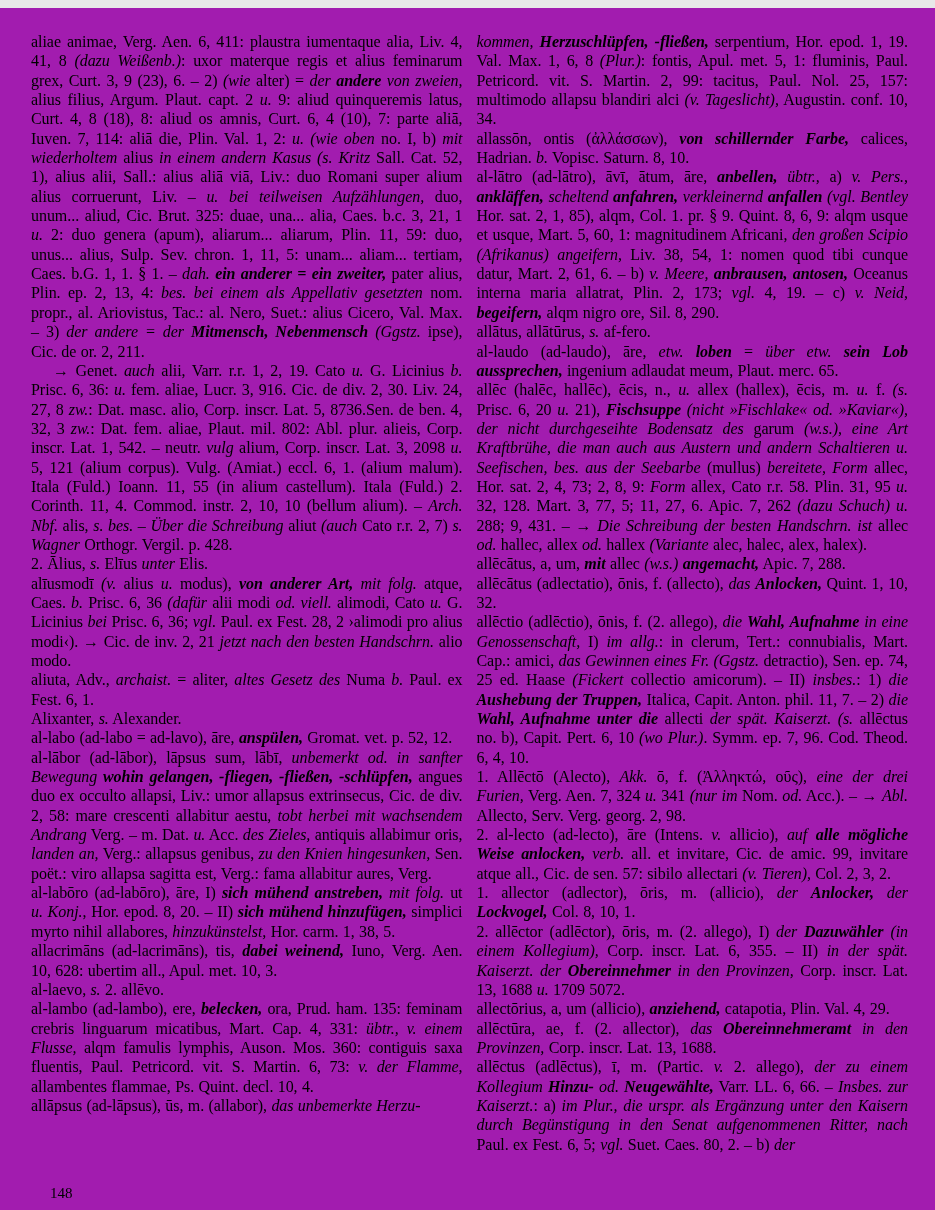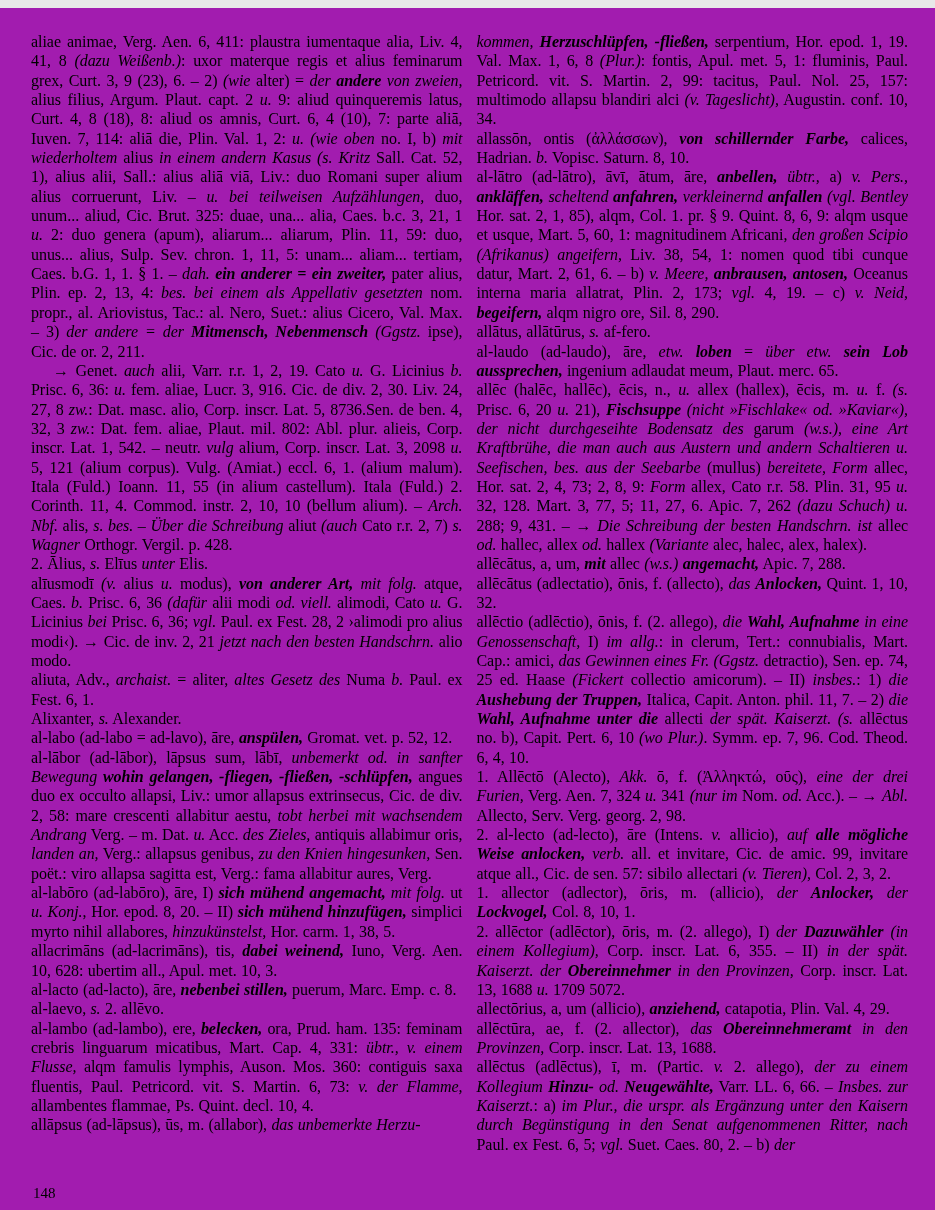--- a/index.html
+++ b/index.html
@@ -33,43 +33,42 @@
     text-align: justify;
     letter-spacing: -0.05px;
     word-spacing: 0.4px;
   }
   p.entry.indent { text-indent: 22px; }
   .b  { font-weight: normal; }
   .i  { font-style: italic; }
   .bi { font-weight: bold; font-style: italic; }
   .page-number {
     position: absolute;
-    left: 33px;
+    left: 50px;
     top: 1176px;
     font-size: 15px;
     line-height: 18px;
   }
 </style>
 </head>
 <body>
 
 <div class="page">
   <div class="columns">
     <div class="col">
         <p class="entry">aliae animae, Verg. Aen. 6, 411: plaustra iumentaque alia, Liv. 4, 41, 8 <span class="i">(dazu Weißenb.)</span>: uxor materque regis et alius feminarum grex, Curt. 3, 9 (23), 6. – 2) <span class="i">(wie</span> alter) = <span class="i">der</span> <span class="bi">andere</span> <span class="i">von zweien,</span> alius filius, Argum. Plaut. capt. 2 <span class="i">u.</span> 9: aliud quinqueremis latus, Curt. 4, 8 (18), 8: aliud os amnis, Curt. 6, 4 (10), 7: parte aliā, Iuven. 7, 114: aliā die, Plin. Val. 1, 2: <span class="i">u. (wie oben</span> no. I, b) <span class="i">mit wiederholtem</span> alius <span class="i">in einem andern Kasus (s. Kritz</span> Sall. Cat. 52, 1), alius alii, Sall.: alius aliā viā, Liv.: duo Romani super alium alius corruerunt, Liv. – <span class="i">u. bei teilweisen Aufzählungen,</span> duo, unum... aliud, Cic. Brut. 325: duae, una... alia, Caes. b.c. 3, 21, 1 <span class="i">u.</span> 2: duo genera (apum), aliarum... aliarum, Plin. 11, 59: duo, unus... alius, Sulp. Sev. chron. 1, 11, 5: unam... aliam... tertiam, Caes. b.G. 1, 1. § 1. – <span class="i">dah.</span> <span class="bi">ein anderer = ein zweiter,</span> pater alius, Plin. ep. 2, 13, 4: <span class="i">bes. bei einem als Appellativ gesetzten</span> nom. propr., al. Ariovistus, Tac.: al. Nero, Suet.: alius Cicero, Val. Max. – 3) <span class="i">der andere = der</span> <span class="bi">Mitmensch, Nebenmensch</span> <span class="i">(Ggstz.</span> ipse), Cic. de or. 2, 211.</p>
         <p class="entry indent">→ Genet. <span class="i">auch</span> alii, Varr. r.r. 1, 2, 19. Cato <span class="i">u.</span> G. Licinius <span class="i">b.</span> Prisc. 6, 36: <span class="i">u.</span> fem. aliae, Lucr. 3, 916. Cic. de div. 2, 30. Liv. 24, 27, 8 <span class="i">zw.</span>: Dat. masc. alio, Corp. inscr. Lat. 5, 8736.Sen. de ben. 4, 32, 3 <span class="i">zw.</span>: Dat. fem. aliae, Plaut. mil. 802: Abl. plur. alieis, Corp. inscr. Lat. 1, 542. – neutr. <span class="i">vulg</span> alium, Corp. inscr. Lat. 3, 2098 <span class="i">u.</span> 5, 121 (alium corpus). Vulg. (Amiat.) eccl. 6, 1. (alium malum). Itala (Fuld.) Ioann. 11, 55 (in alium castellum). Itala (Fuld.) 2. Corinth. 11, 4. Commod. instr. 2, 10, 10 (bellum alium). – <span class="i">Arch. Nbf.</span> alis, <span class="i">s. bes.</span> – <span class="i">Über die Schreibung</span> aliut <span class="i">(auch</span> Cato r.r. 2, 7) <span class="i">s. Wagner</span> Orthogr. Vergil. p. 428.</p>
         <p class="entry"><span class="b">2. Ālius</span>, <span class="i">s.</span> Elīus <span class="i">unter</span> Elis.</p>
         <p class="entry"><span class="b">alīusmodī</span> <span class="i">(v.</span> alius <span class="i">u.</span> modus), <span class="bi">von anderer Art,</span> <span class="i">mit folg.</span> atque, Caes. <span class="i">b.</span> Prisc. 6, 36 <span class="i">(dafür</span> alii modi <span class="i">od. viell.</span> alimodi, Cato <span class="i">u.</span> G. Licinius <span class="i">bei</span> Prisc. 6, 36; <span class="i">vgl.</span> Paul. ex Fest. 28, 2 ›alimodi pro alius modi‹). → Cic. de inv. 2, 21 <span class="i">jetzt nach den besten Handschrn.</span> alio modo.</p>
         <p class="entry"><span class="b">aliuta</span>, Adv., <span class="i">archaist.</span> = aliter, <span class="i">altes Gesetz des</span> Numa <span class="i">b.</span> Paul. ex Fest. 6, 1.</p>
         <p class="entry"><span class="b">Alixanter</span>, <span class="i">s.</span> Alexander.</p>
         <p class="entry"><span class="b">al-labo</span> (ad-labo = ad-lavo), āre, <span class="bi">anspülen,</span> Gromat. vet. p. 52, 12.</p>
         <p class="entry"><span class="b">al-lābor</span> (ad-lābor), lāpsus sum, lābī, <span class="i">unbemerkt od. in sanfter Bewegung</span> <span class="bi">wohin gelangen, -fliegen, -fließen, -schlüpfen,</span> angues duo ex occulto allapsi, Liv.: umor allapsus extrinsecus, Cic. de div. 2, 58: mare crescenti allabitur aestu, <span class="i">tobt herbei mit wachsendem Andrang</span> Verg. – m. Dat. <span class="i">u.</span> Acc. <span class="i">des Zieles,</span> antiquis allabimur oris, <span class="i">landen an,</span> Verg.: allapsus genibus, <span class="i">zu den Knien hingesunken,</span> Sen. poët.: viro allapsa sagitta est, Verg.: fama allabitur aures, Verg.</p>
-        <p class="entry"><span class="b">al-labōro</span> (ad-labōro), āre, I) <span class="bi">sich mühend angemacht,</span> <span class="i">mit folg.</span> ut <span class="i">u. Konj.</span>, Hor. epod. 8, 20. – II) <span class="bi">sich mühend hinzufügen,</span> simplici myrto nihil allabores, <span class="i">hinzukünstelst,</span> Hor. carm. 1, 38, 5.</p>
+        <p class="entry"><span class="b">al-labōro</span> (ad-labōro), āre, I) <span class="bi">sich mühend anstreben,</span> <span class="i">mit folg.</span> ut <span class="i">u. Konj.</span>, Hor. epod. 8, 20. – II) <span class="bi">sich mühend hinzufügen,</span> simplici myrto nihil allabores, <span class="i">hinzukünstelst,</span> Hor. carm. 1, 38, 5.</p>
         <p class="entry"><span class="b">allacrimāns</span> (ad-lacrimāns), tis, <span class="bi">dabei weinend,</span> Iuno, Verg. Aen. 10, 628: ubertim all., Apul. met. 10, 3.</p>
-        <p class="entry"><span class="b">al-lacto</span> (ad-lacto), āre, <span class="bi">nebenbei stillen,</span> puerum, Marc. Emp. c. 8.</p>
         <p class="entry"><span class="b">al-laevo</span>, <span class="i">s.</span> 2. allēvo.</p>
         <p class="entry"><span class="b">al-lambo</span> (ad-lambo), ere, <span class="bi">belecken,</span> ora, Prud. ham. 135: feminam crebris linguarum micatibus, Mart. Cap. 4, 331: <span class="i">übtr., v. einem Flusse,</span> alqm famulis lymphis, Auson. Mos. 360: contiguis saxa fluentis, Paul. Petricord. vit. S. Martin. 6, 73: <span class="i">v. der Flamme,</span> allambentes flammae, Ps. Quint. decl. 10, 4.</p>
         <p class="entry"><span class="b">allāpsus</span> (ad-lāpsus), ūs, m. (allabor), <span class="i">das unbemerkte Herzu-</span></p>
       </div>
     <div class="col">
         <p class="entry"><span class="i">kommen,</span> <span class="bi">Herzuschlüpfen, -fließen,</span> serpentium, Hor. epod. 1, 19. Val. Max. 1, 6, 8 <span class="i">(Plur.)</span>: fontis, Apul. met. 5, 1: fluminis, Paul. Petricord. vit. S. Martin. 2, 99: tacitus, Paul. Nol. 25, 157: multimodo allapsu blandiri alci <span class="i">(v. Tageslicht),</span> Augustin. conf. 10, 34.</p>
         <p class="entry"><span class="b">allassōn</span>, ontis (ἀλλάσσων), <span class="bi">von schillernder Farbe,</span> calices, Hadrian. <span class="i">b.</span> Vopisc. Saturn. 8, 10.</p>
         <p class="entry"><span class="b">al-lātro</span> (ad-lātro), āvī, ātum, āre, <span class="bi">anbellen,</span> <span class="i">übtr.,</span> a) <span class="i">v. Pers.,</span> <span class="bi">ankläffen,</span> <span class="i">scheltend</span> <span class="bi">anfahren,</span> <span class="i">verkleinernd</span> <span class="bi">anfallen</span> <span class="i">(vgl. Bentley</span> Hor. sat. 2, 1, 85), alqm, Col. 1. pr. § 9. Quint. 8, 6, 9: alqm usque et usque, Mart. 5, 60, 1: magnitudinem Africani, <span class="i">den großen Scipio (Afrikanus) angeifern,</span> Liv. 38, 54, 1: nomen quod tibi cunque datur, Mart. 2, 61, 6. – b) <span class="i">v. Meere,</span> <span class="bi">anbrausen, antosen,</span> Oceanus interna maria allatrat, Plin. 2, 173; <span class="i">vgl.</span> 4, 19. – c) <span class="i">v. Neid,</span> <span class="bi">begeifern,</span> alqm nigro ore, Sil. 8, 290.</p>
         <p class="entry"><span class="b">allātus, allātūrus</span>, <span class="i">s.</span> af-fero.</p>
         <p class="entry"><span class="b">al-laudo</span> (ad-laudo), āre, <span class="i">etw.</span> <span class="bi">loben</span> = <span class="i">über etw.</span> <span class="bi">sein Lob aussprechen,</span> ingenium adlaudat meum, Plaut. merc. 65.</p>

